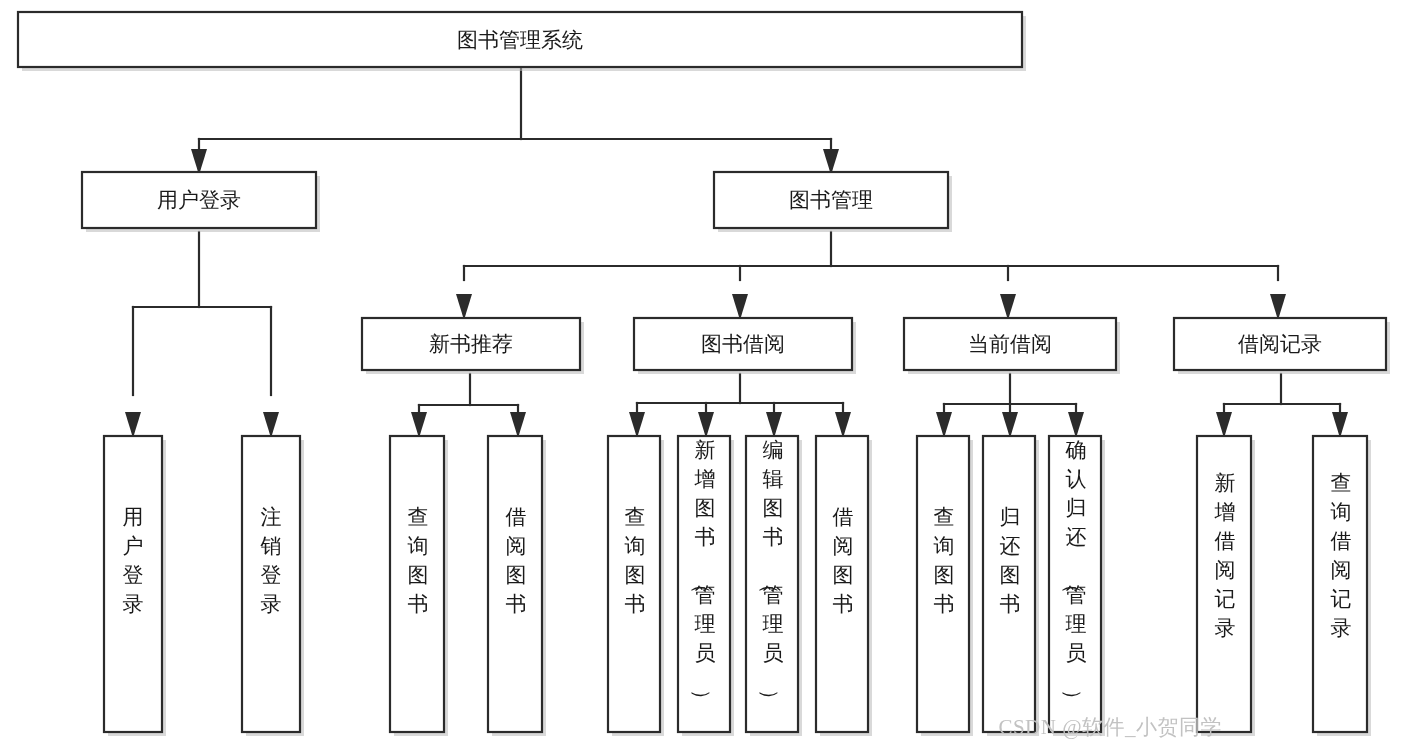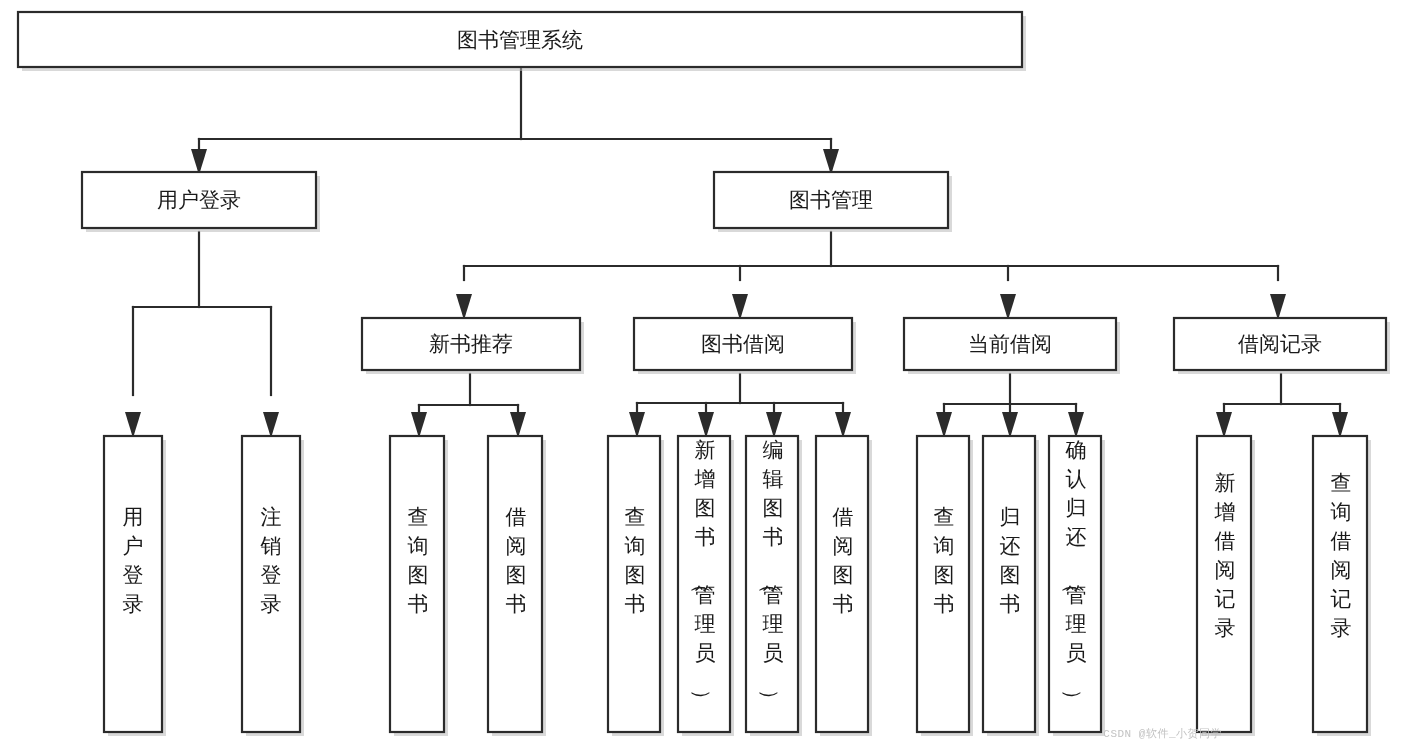--- a/index.html
+++ b/index.html
@@ -56,22 +56,22 @@
   .node-label-v {
     font-family: "DejaVu Sans", "Liberation Sans", sans-serif;
     font-size: 21px;
     fill: #1a1a1a;
     text-anchor: middle;
   }
   .watermark-text {
     position: absolute;
     right: 8px;
     bottom: 6px;
-    font-family: Liberation Mono, monospace;
-    font-size: 11px;
+    font-family: Liberation Serif, serif;
+    font-size: 21px;
     color: #c2c2c2;
     letter-spacing: 0.5px;
     white-space: nowrap;
     user-select: none;
   }
 </style>
 </head>
 <body>
 
 <div id="diagram-root">

